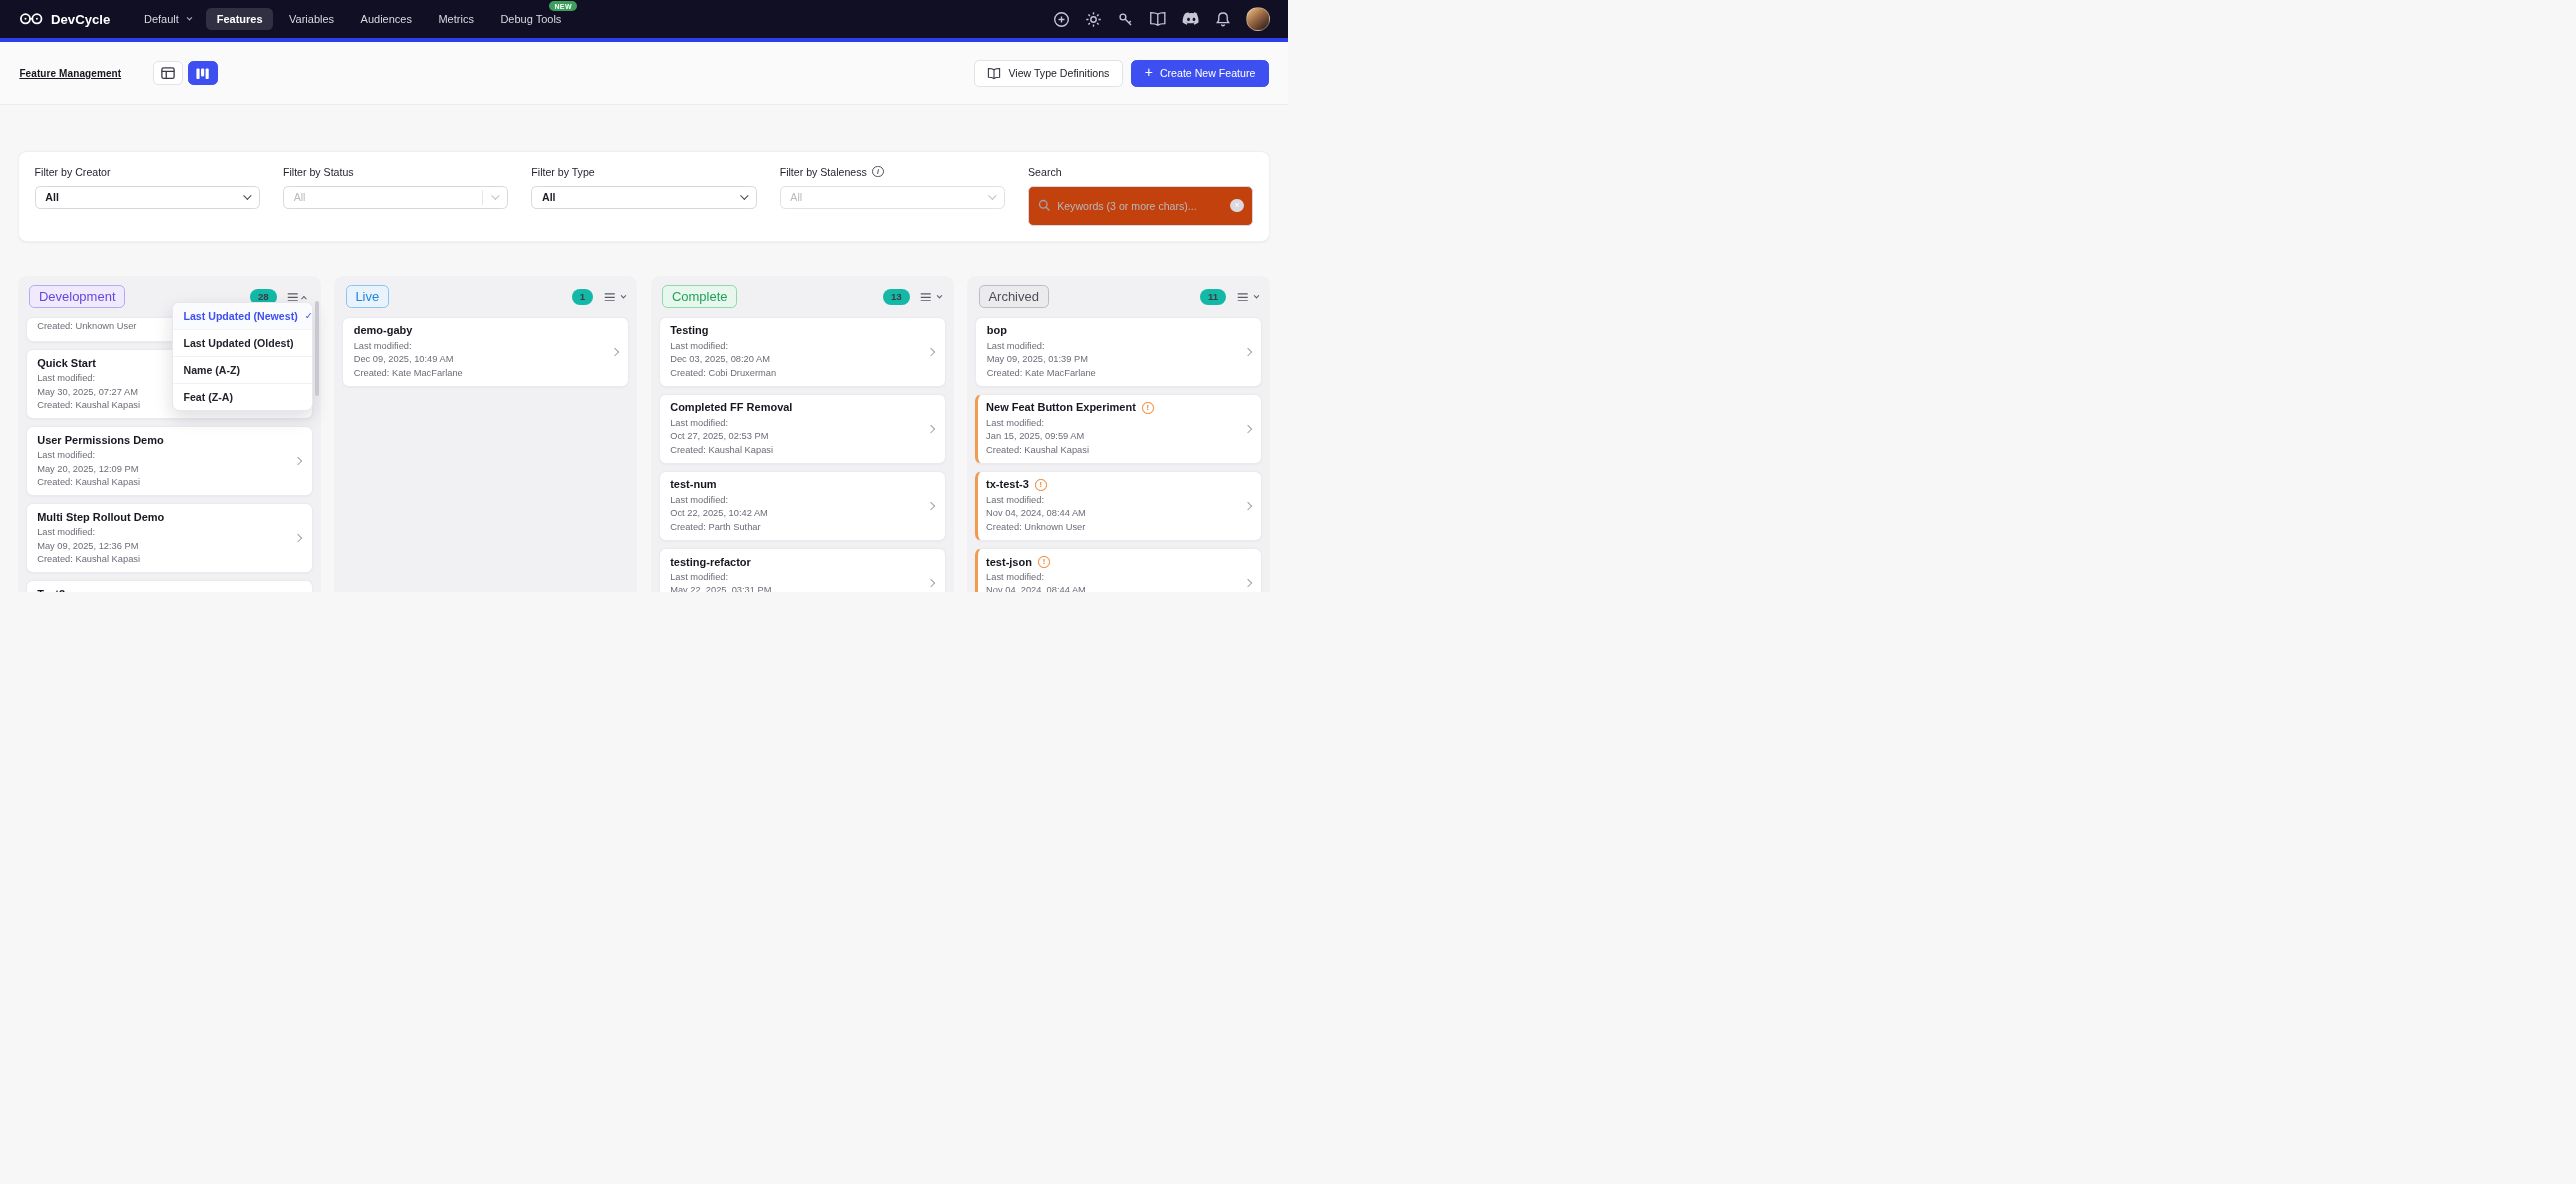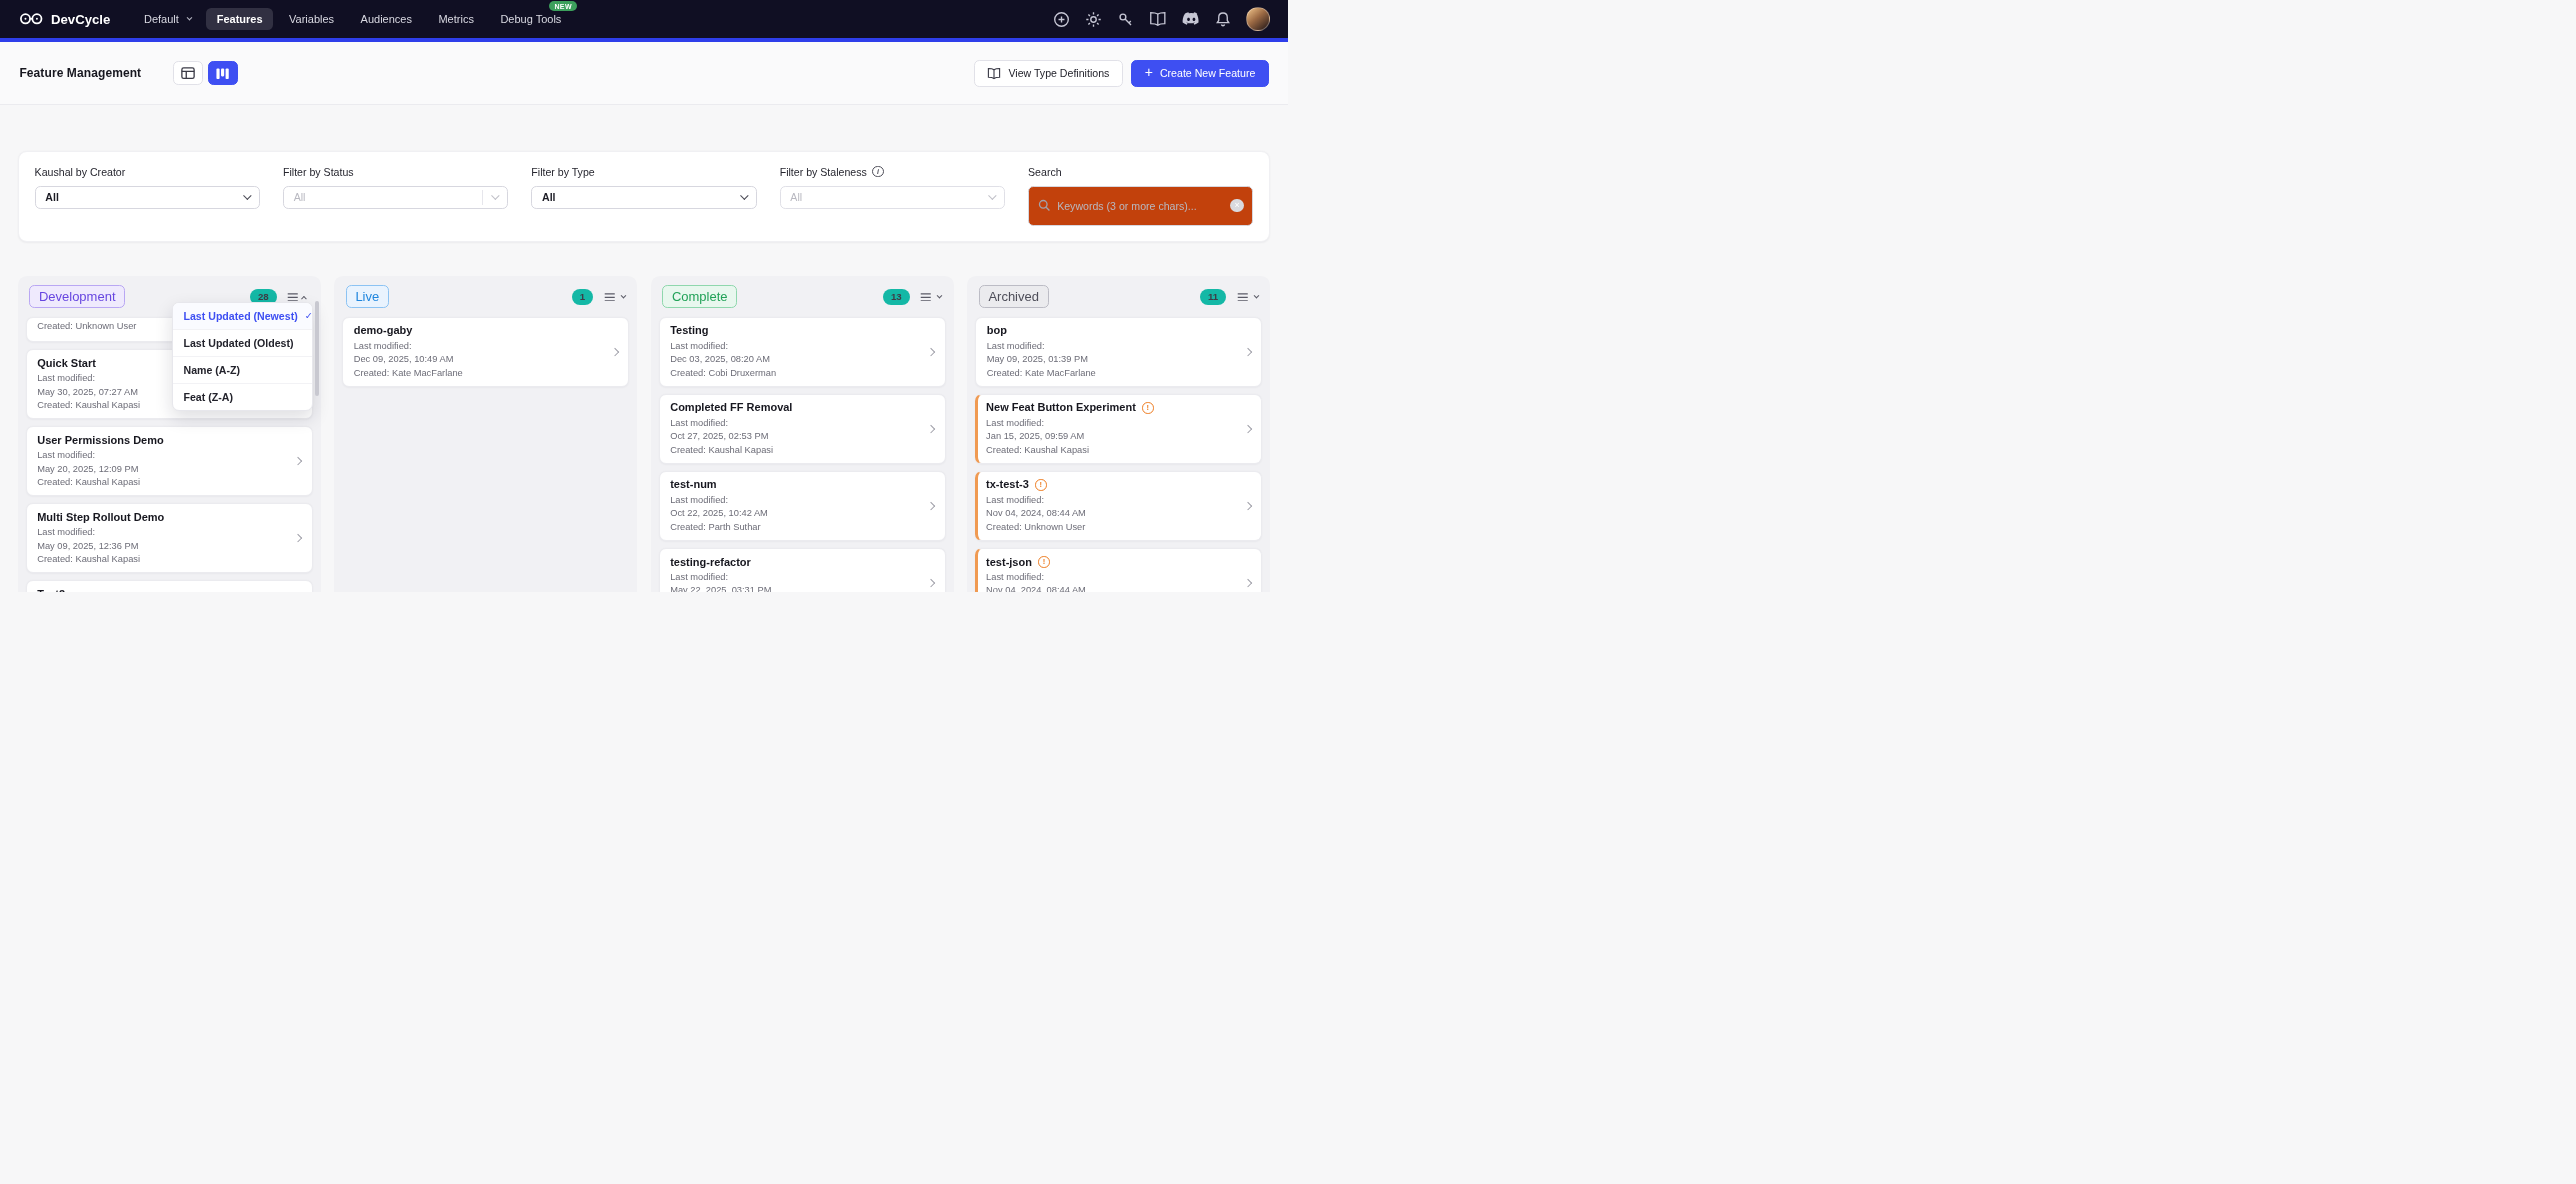--- a/index.html
+++ b/index.html
@@ -31,21 +31,21 @@
   .nav-item .chev{color:#b9b9c6;}
   .nav-item.active{background:rgba(255,255,255,.14);color:#fff;font-weight:600;}
   .new-badge{position:absolute;top:-7px;right:-5.3px;background:#3ca05c;color:#fff;font-size:7px;font-weight:700;padding:1.8px 5.3px;border-radius:7px;letter-spacing:0.4px;}
   .nav-icons{margin-left:auto;display:flex;align-items:center;gap:15px;}
   .icon-btn{display:flex;align-items:center;cursor:pointer;background:none;border:none;padding:0;}
   .avatar{width:24px;height:24px;border-radius:50%;background:linear-gradient(140deg,#e0b27c 10%,#9c6a44 45%,#3f2a22 85%);border:0.9px solid rgba(255,255,255,.3);cursor:pointer;}
   .accent-strip{height:4.4px;background:var(--strip);}
 
   
   .header-band{background:#fafafb;border-bottom:0.9px solid #ebebef;padding:0 19.4px;height:63px;display:flex;align-items:center;}
-  .page-title{font-size:12px;font-weight:700;color:var(--ink);letter-spacing:0.1px;}
+  .page-title{font-size:10px;font-weight:700;color:var(--ink);letter-spacing:0.1px;text-decoration:underline;}
   .view-toggles{margin-left:32px;display:flex;gap:4.4px;}
   .toggle{width:30px;height:24px;display:flex;align-items:center;justify-content:center;border-radius:5.3px;border:0.9px solid #e1e1e8;background:#fff;cursor:pointer;}
   .toggle.active{background:var(--accent);border-color:var(--accent);}
   .header-actions{margin-left:auto;display:flex;gap:8.8px;}
   .btn{height:27px;border-radius:5.3px;font-size:10.6px;display:flex;align-items:center;gap:7px;padding:0 12.3px;cursor:pointer;}
   .btn.ghost{background:#fff;border:0.9px solid #e1e1e8;color:#23232c;font-weight:500;text-align:center;}
   .btn.primary{background:var(--accent);border:0.9px solid var(--accent);color:#fff;font-weight:500;}
   .plus-glyph{font-size:14px;font-weight:400;line-height:1;margin-top:-1.8px;}
 
   
@@ -195,21 +195,21 @@
       <span class="plus-glyph">+</span>
       <span>Create New Feature</span>
     </button>
   </div>
 </div>
 
 <main class="main-area">
 
   <section class="filter-card">
     <div class="fgroup">
-      <span class="flabel">Kaushal by Creator</span>
+      <span class="flabel">Filter by Creator</span>
       <div class="select">
         <span class="sel-value">All</span>
         <span class="chev down sel-chev"></span>
       </div>
     </div>
     <div class="fgroup">
       <span class="flabel">Filter by Status</span>
       <div class="select muted">
         <span class="sel-value">All</span>
         <span class="sel-right">

